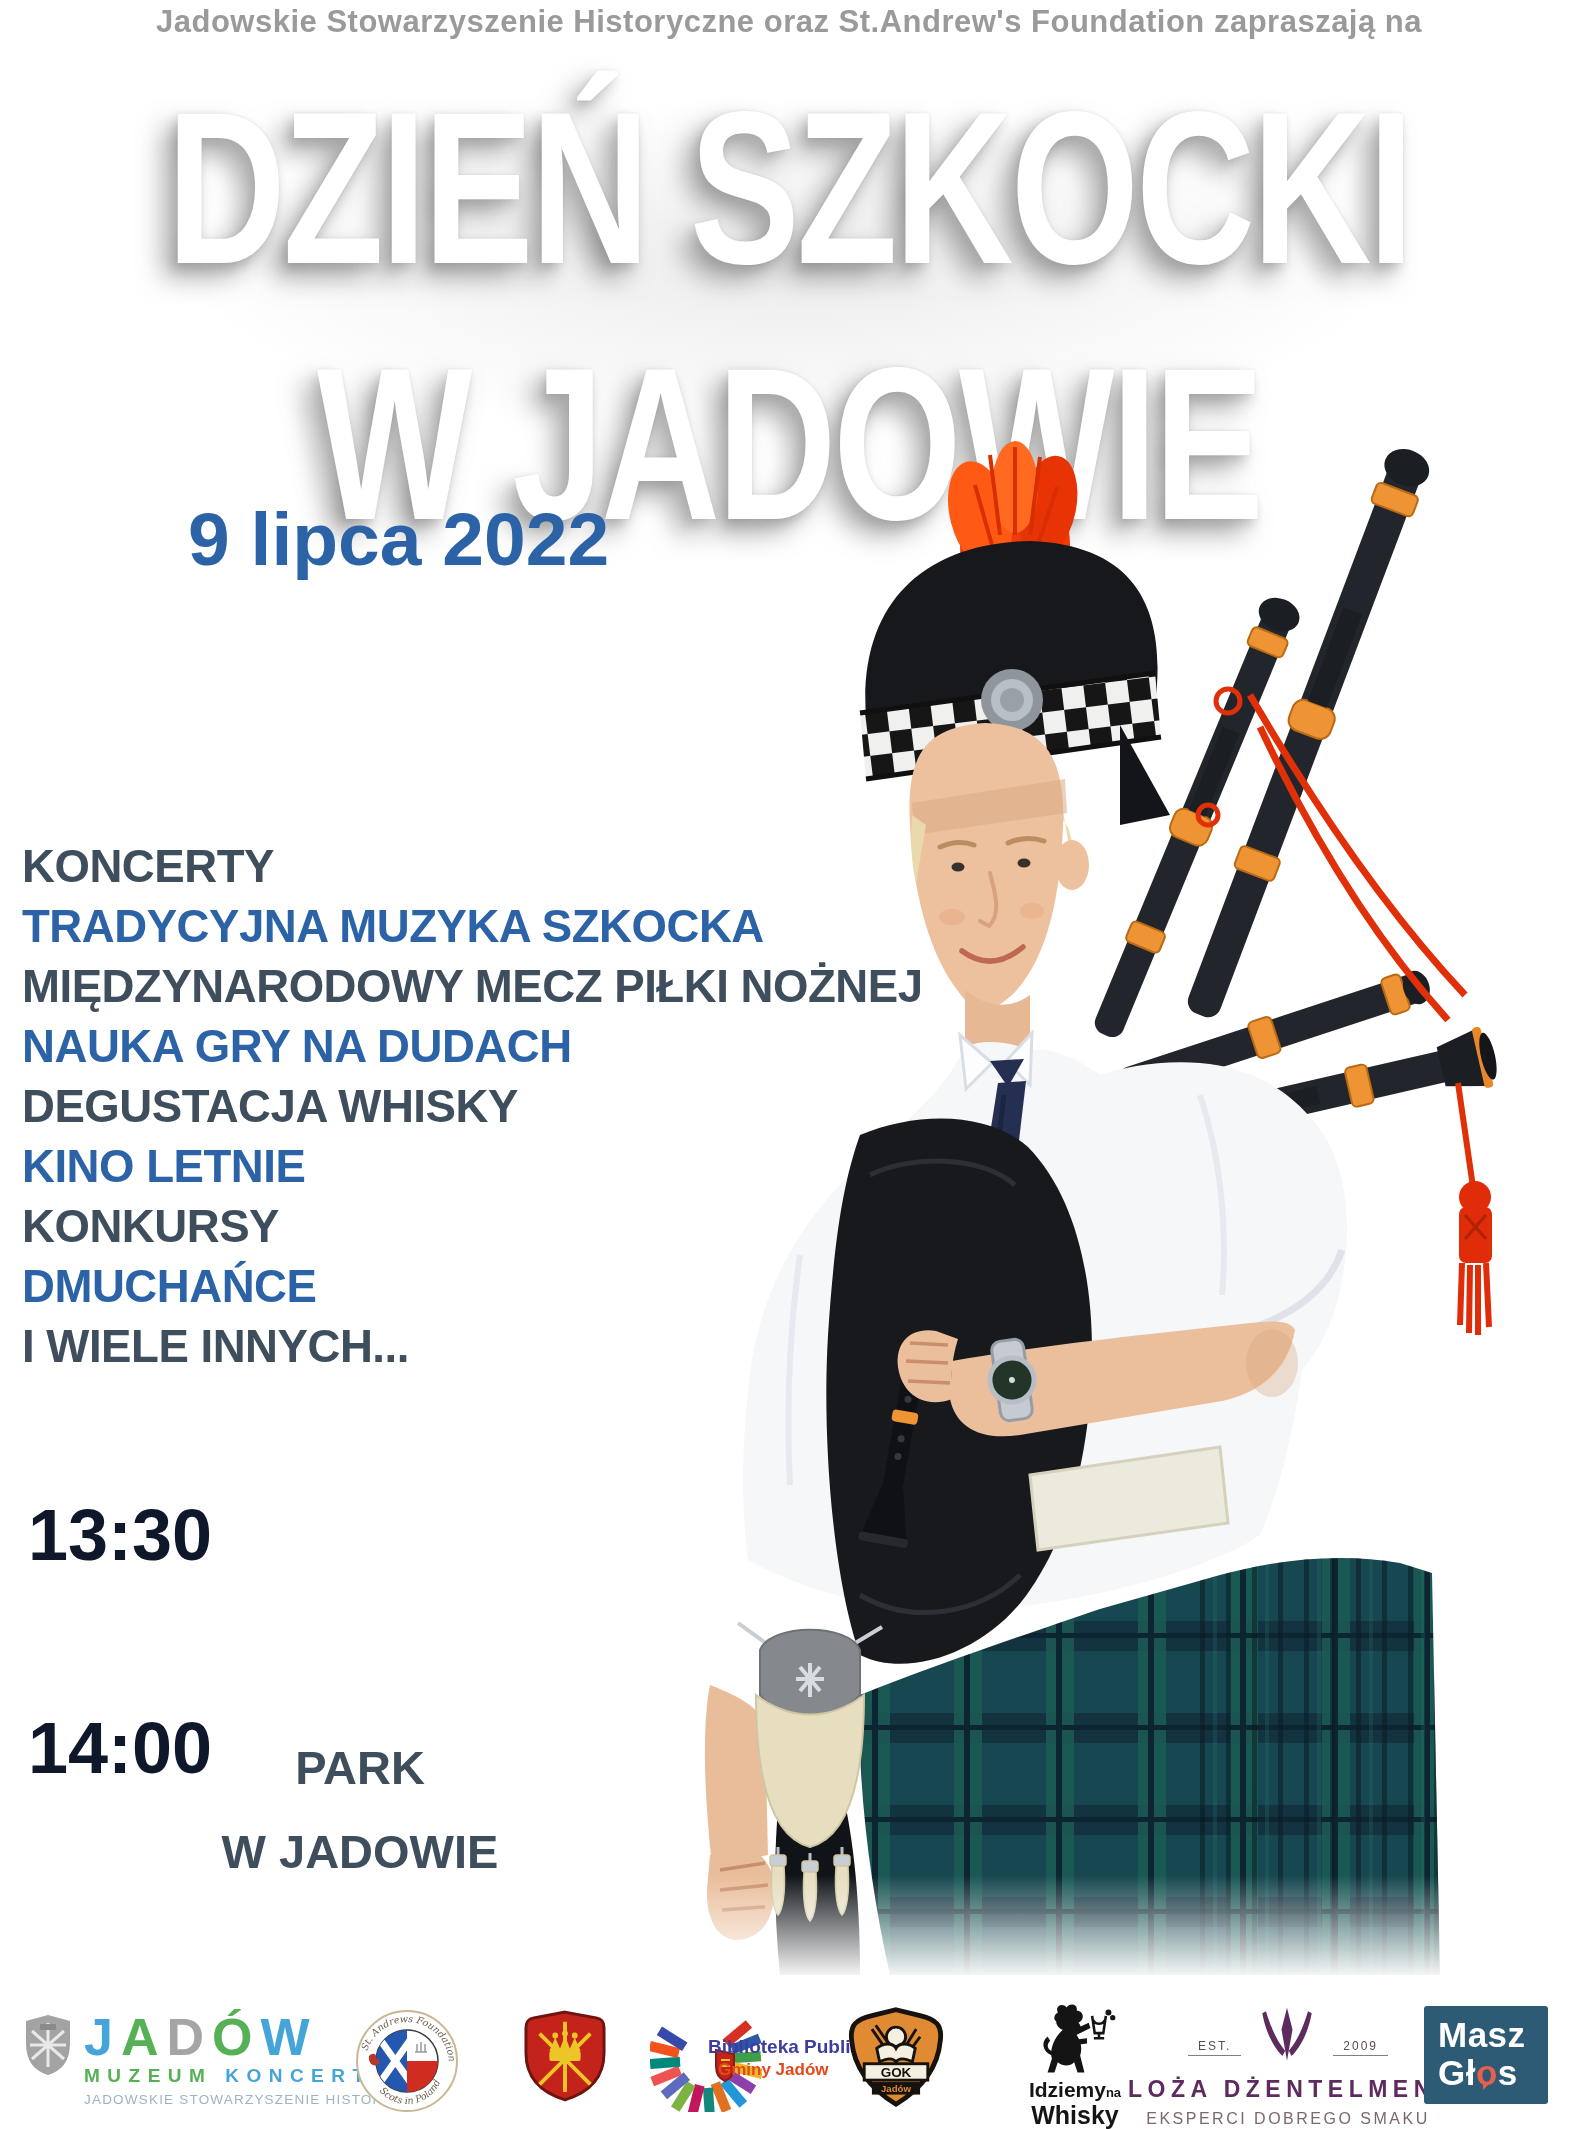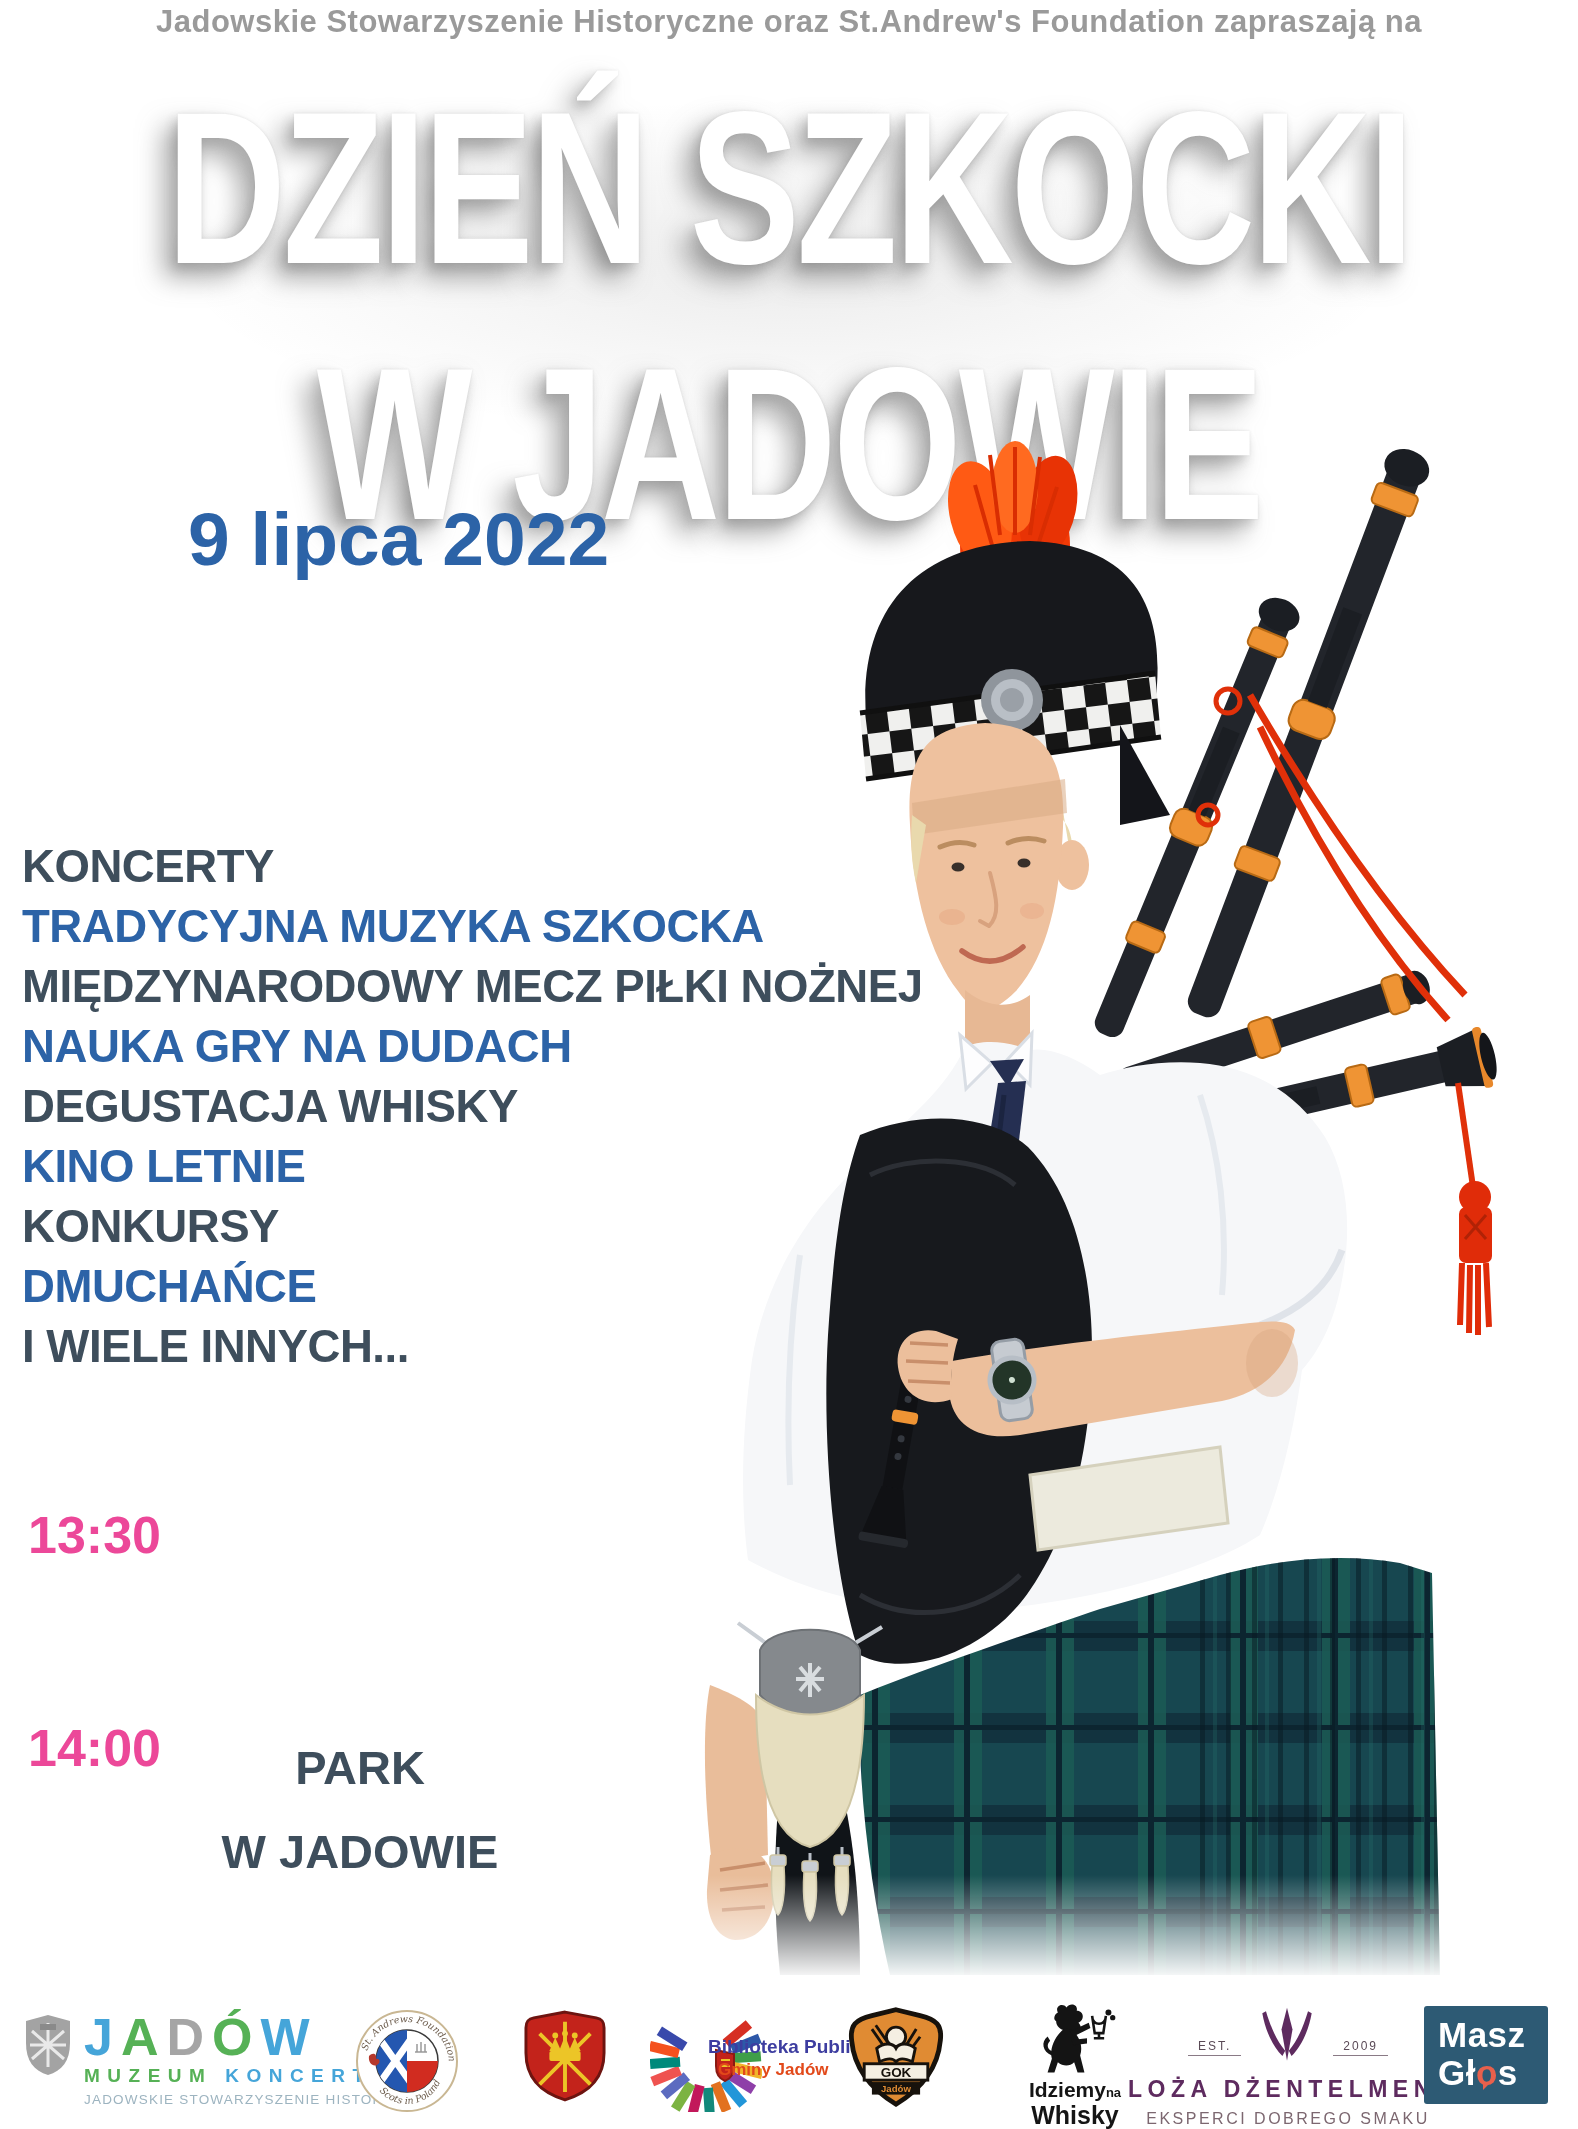--- a/index.html
+++ b/index.html
@@ -12,21 +12,21 @@
   .title-line{position:absolute;left:0;width:100%;text-align:center;color:#fff;
           font-weight:bold;font-size:165px;letter-spacing:-3px;white-space:nowrap;
           transform:scaleY(1.32);transform-origin:50% 0;
           text-shadow:-14px 10px 22px rgba(95,95,95,.55),-4px 4px 9px rgba(120,120,120,.33),0 0 2px rgba(160,160,160,.28);}
   .title-1{top:64px;} .title-2{top:320px;}
   .date{position:absolute;left:188px;top:496px;font-size:75px;font-weight:bold;color:#2c63a7;}
   .attractions{position:absolute;left:22px;top:836px;}
   .attr-line{font-size:47px;font-weight:bold;line-height:60px;letter-spacing:-.5px;
              white-space:nowrap;transform:scaleX(.97);transform-origin:left;}
   .attr-line.dark{color:#3e4e5c;} .attr-line.blue{color:#2c63a7;}
-  .sched-time{position:absolute;left:28px;font-size:52px;font-weight:bold;color:#ec4899;line-height:80px;}
+  .sched-time{position:absolute;left:28px;font-size:72px;font-weight:bold;color:#0f172a;line-height:80px;}
   .t1{top:1495px;} .t2{top:1708px;}
   .sched-place{position:absolute;left:205px;width:310px;text-align:center;
                font-size:47px;font-weight:bold;color:#3e4e5c;}
   .p1{top:1437px;line-height:75px;} .p2{top:1726px;line-height:84px;}
   .photo{position:absolute;left:560px;top:395px;width:940px;height:1585px;}
   
   .logo{position:absolute;}
   .museum{left:22px;top:2012px;display:flex;align-items:flex-start;}
   .museum-text{margin-left:10px;}
   .museum-word{font-size:52px;font-weight:bold;letter-spacing:8px;line-height:50px;}

